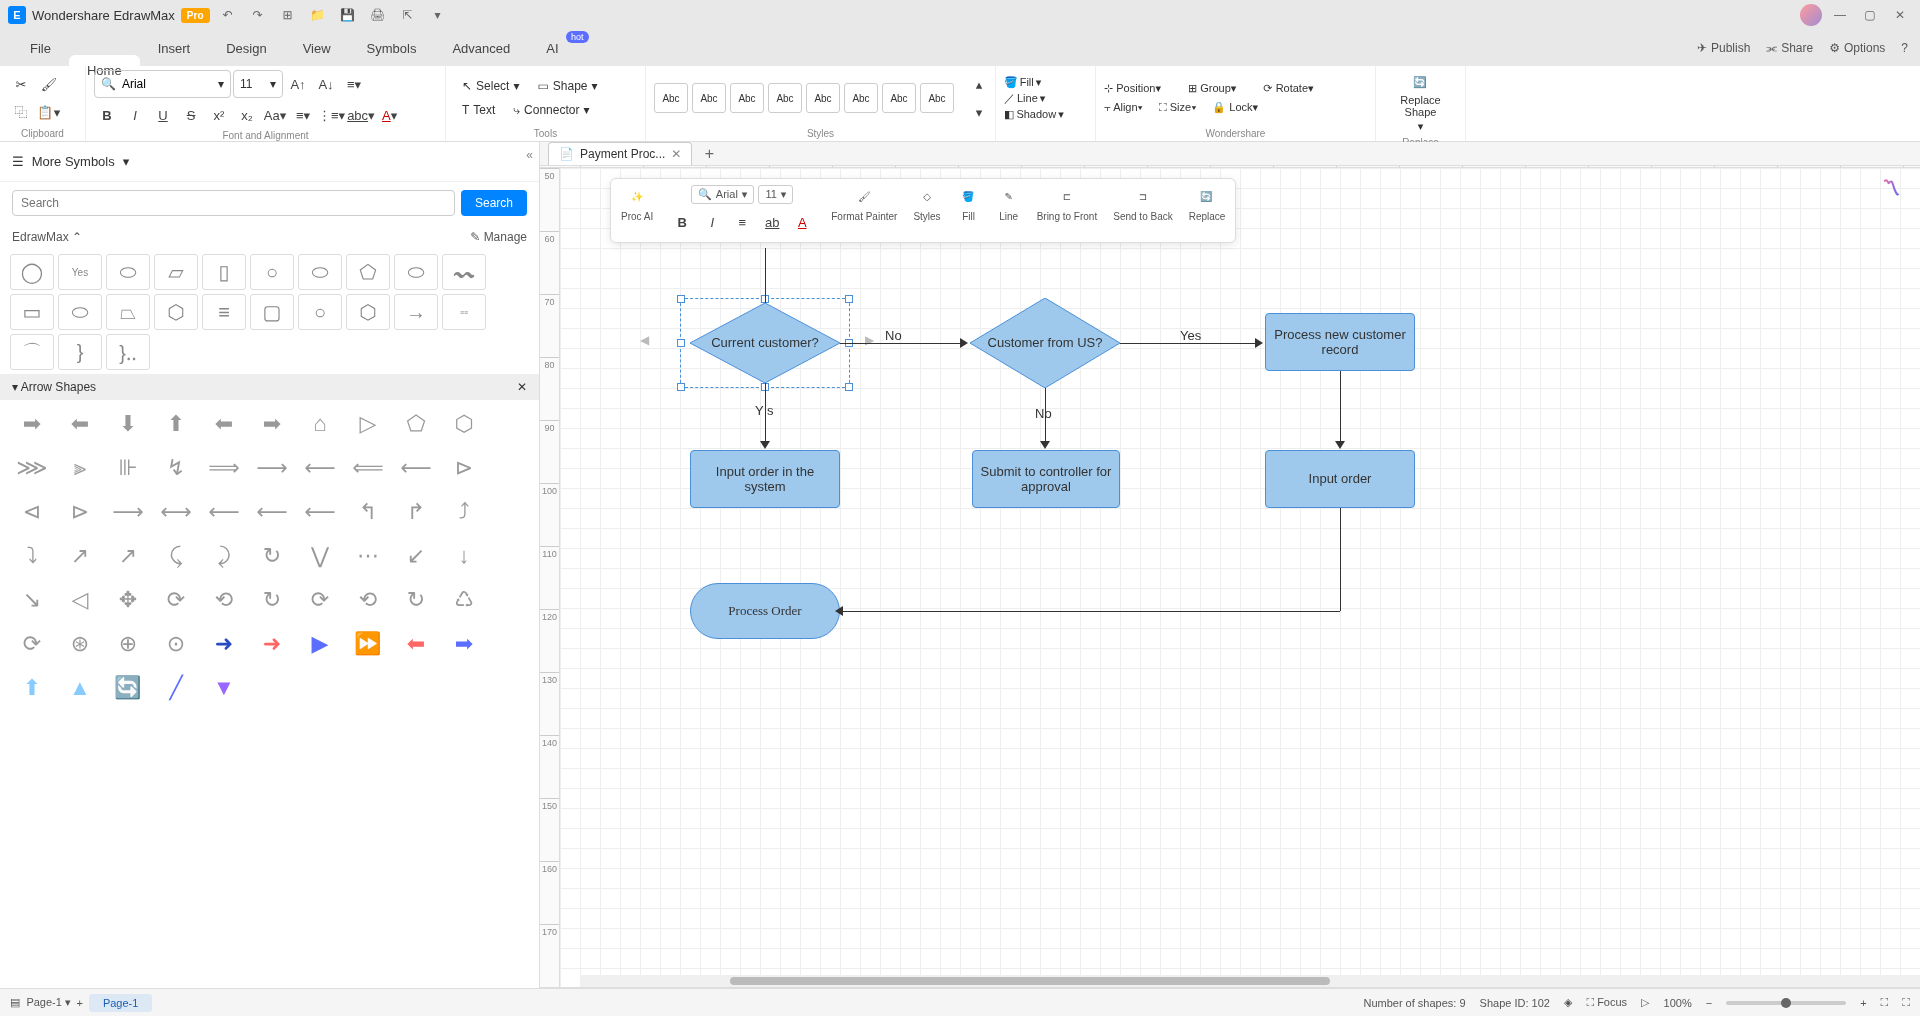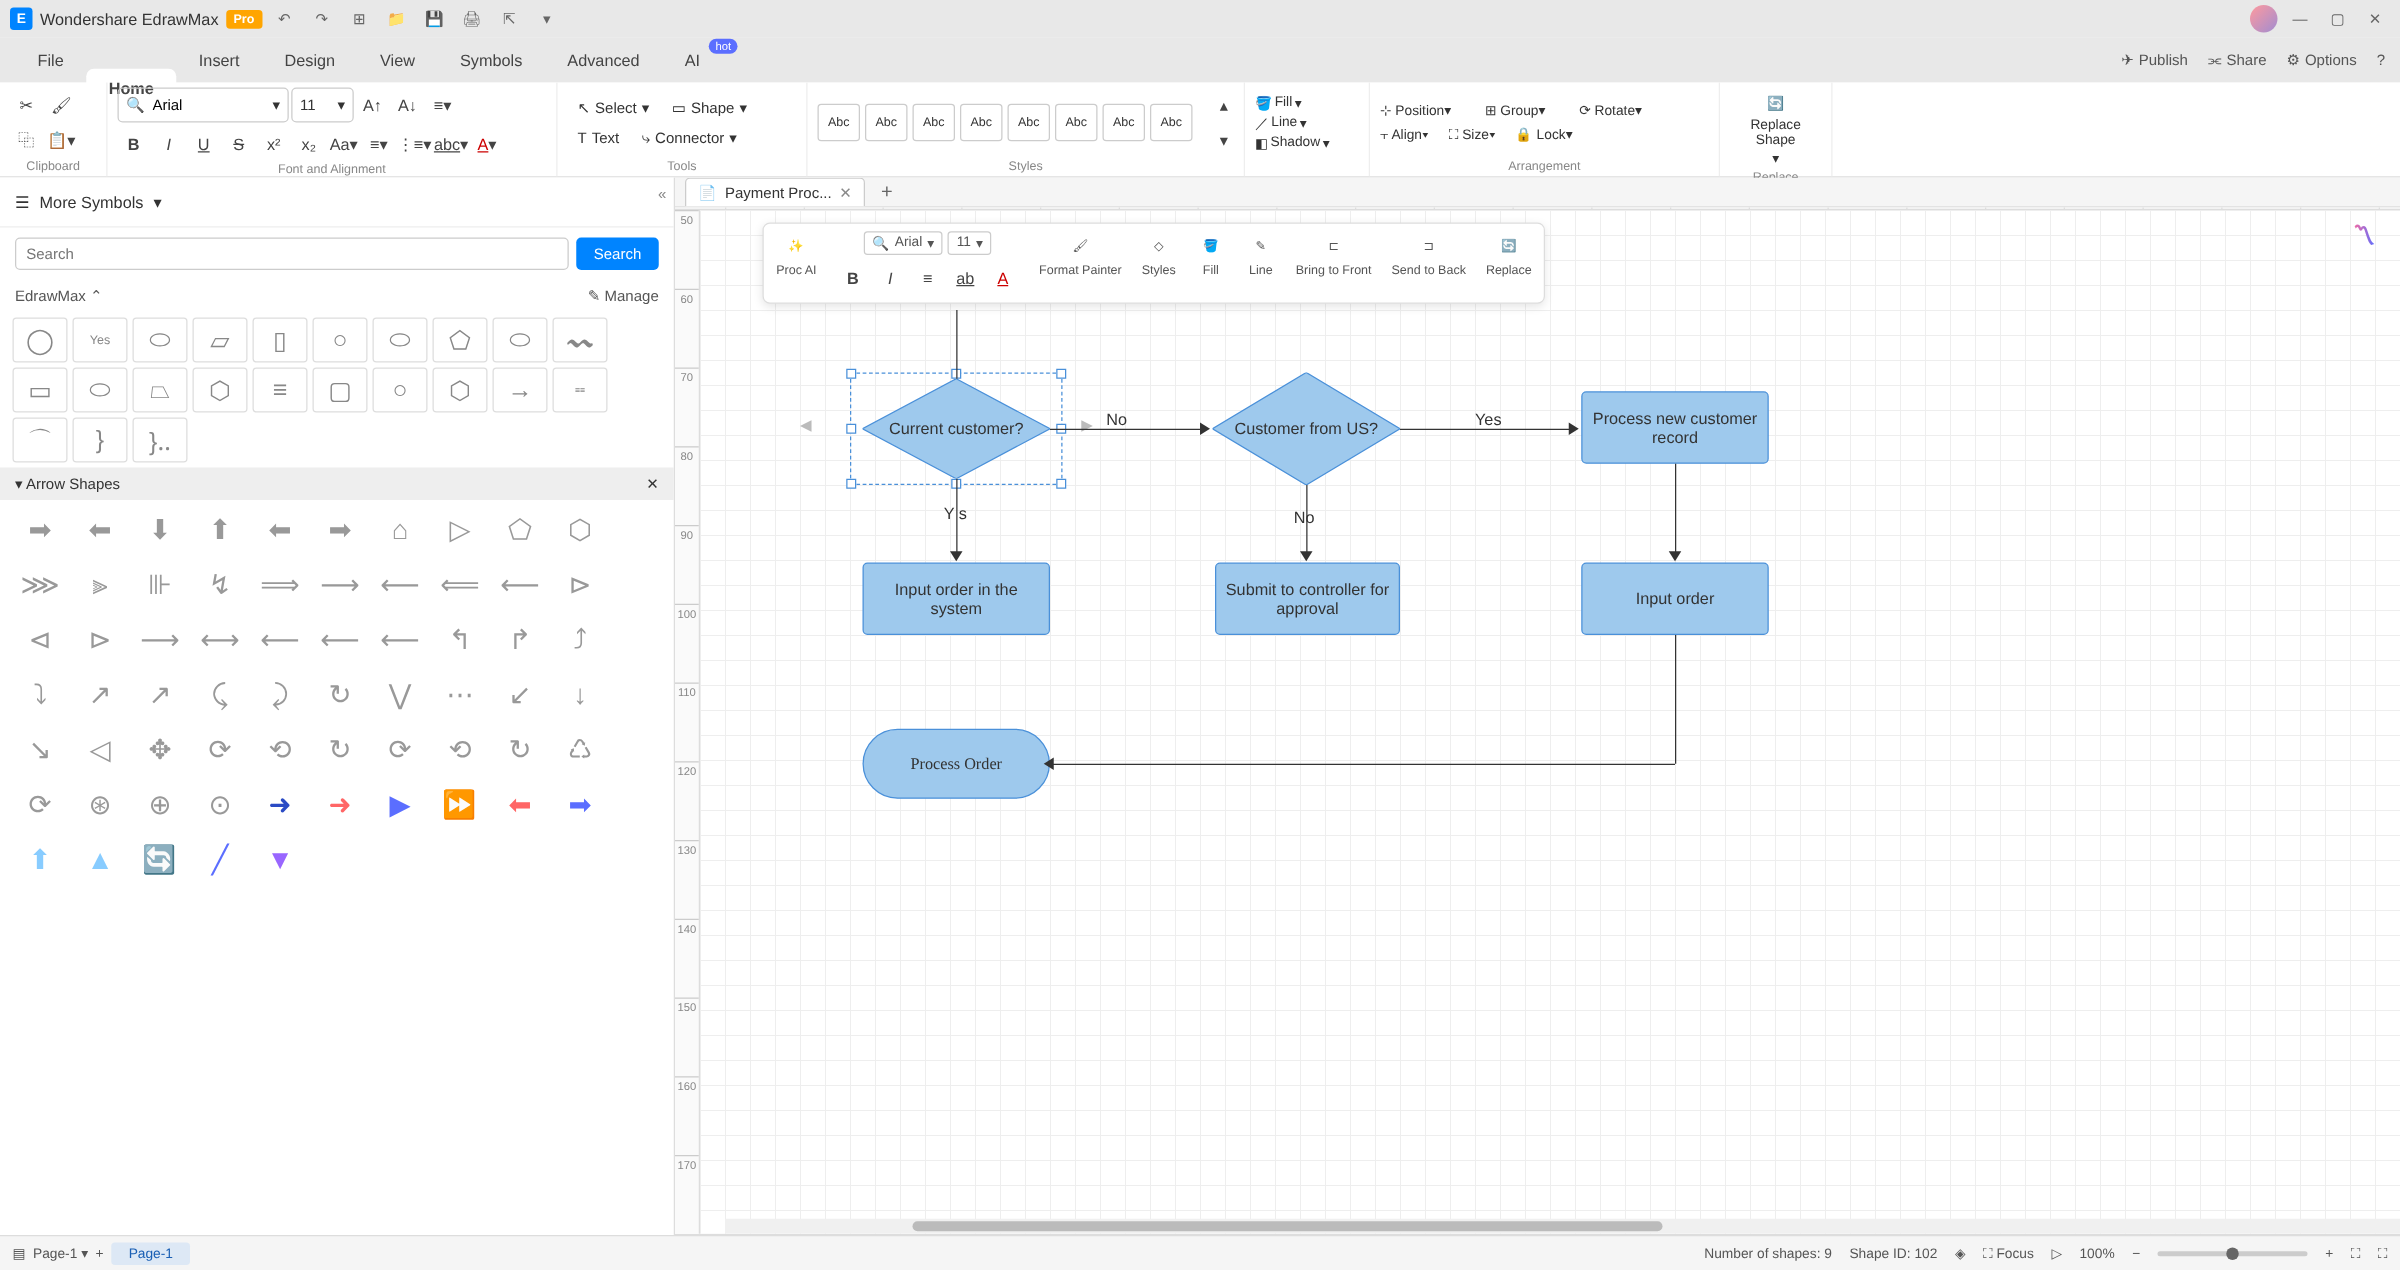--- a/index.html
+++ b/index.html
@@ -6,21 +6,21 @@
 body { font-family:-apple-system,Segoe UI,Arial,sans-serif; font-size:12px; color:#333; background:#f5f5f5; overflow:hidden; width:1920px; height:1016px; }
 .titlebar { height:30px; background:#e8e8e8; display:flex; align-items:center; padding:0 8px; gap:6px; }
 .titlebar .logo { width:18px; height:18px; background:#0084ff; border-radius:3px; display:flex; align-items:center; justify-content:center; color:#fff; font-weight:bold; font-size:11px; }
 .titlebar .appname { font-size:13px; color:#333; }
 .titlebar .pro { background:#ffa500; color:#fff; font-size:10px; padding:2px 6px; border-radius:3px; font-weight:bold; }
 .titlebar .tbtn { width:24px; height:24px; display:flex; align-items:center; justify-content:center; color:#666; cursor:pointer; }
 .titlebar .spacer { flex:1; }
 .titlebar .avatar { width:22px; height:22px; border-radius:50%; background:linear-gradient(135deg,#ff9a9e,#a18cd1); }
 .menubar { height:36px; background:#e8e8e8; display:flex; align-items:center; padding:0 12px; gap:0; }
 .menubar .mitem { padding:8px 18px; font-size:13px; cursor:pointer; color:#444; }
-.menubar .mitem.active { background:#fff; border-radius:6px 6px 0 0; font-weight:700;margin-top:44px; }
+.menubar .mitem.active { background:#fff; border-radius:6px 6px 0 0; font-weight:400;margin-top:44px; }
 .menubar .ai { position:relative; }
 .menubar .hot { background:#5b6eff; color:#fff; font-size:9px; padding:1px 5px; border-radius:7px; position:absolute; top:-2px; right:-12px; }
 .menubar .rspacer { flex:1; }
 .menubar .ritem { font-size:12px; color:#555; margin-left:16px; display:flex; align-items:center; gap:4px; cursor:pointer; }
 .ribbon { height:76px; background:#fff; display:flex; align-items:stretch; border-bottom:1px solid #ddd; }
 .rgroup { display:flex; flex-direction:column; padding:4px 8px 2px; border-right:1px solid #eee; }
 .rgroup .rbody { flex:1; display:flex; align-items:center; gap:4px; }
 .rgroup .rlabel { font-size:10px; color:#888; text-align:center; padding-top:2px; }
 .rbtn { min-width:26px; height:26px; display:flex; align-items:center; justify-content:center; cursor:pointer; color:#444; border-radius:3px; font-size:13px; }
 .rcol { display:flex; flex-direction:column; gap:2px; }
@@ -230,21 +230,21 @@
         <span>⊞ <span>Group</span>▾</span>
         <span>⟳ <span>Rotate</span>▾</span>
       </div>
       <div class="rrow" style="gap:16px">
         <span>⫟ <span>Align</span>▾</span>
         <span>⛶ <span>Size</span>▾</span>
         <span>🔒 <span>Lock</span>▾</span>
       </div>
     </div>
       </div>
-    <div class="rlabel">Arrangement</div>
+    <div class="rlabel">Wondershare</div>
   </div>
   <div class="rgroup" style="width:90px">
     <div class="rbody">
         <div class="vbtn">
       <div class="icn">🔄</div>
           <span style="text-align:center">Replace Shape</span>
           <span>▾</span>
     </div>
       </div>
     <div class="rlabel">Replace</div>

